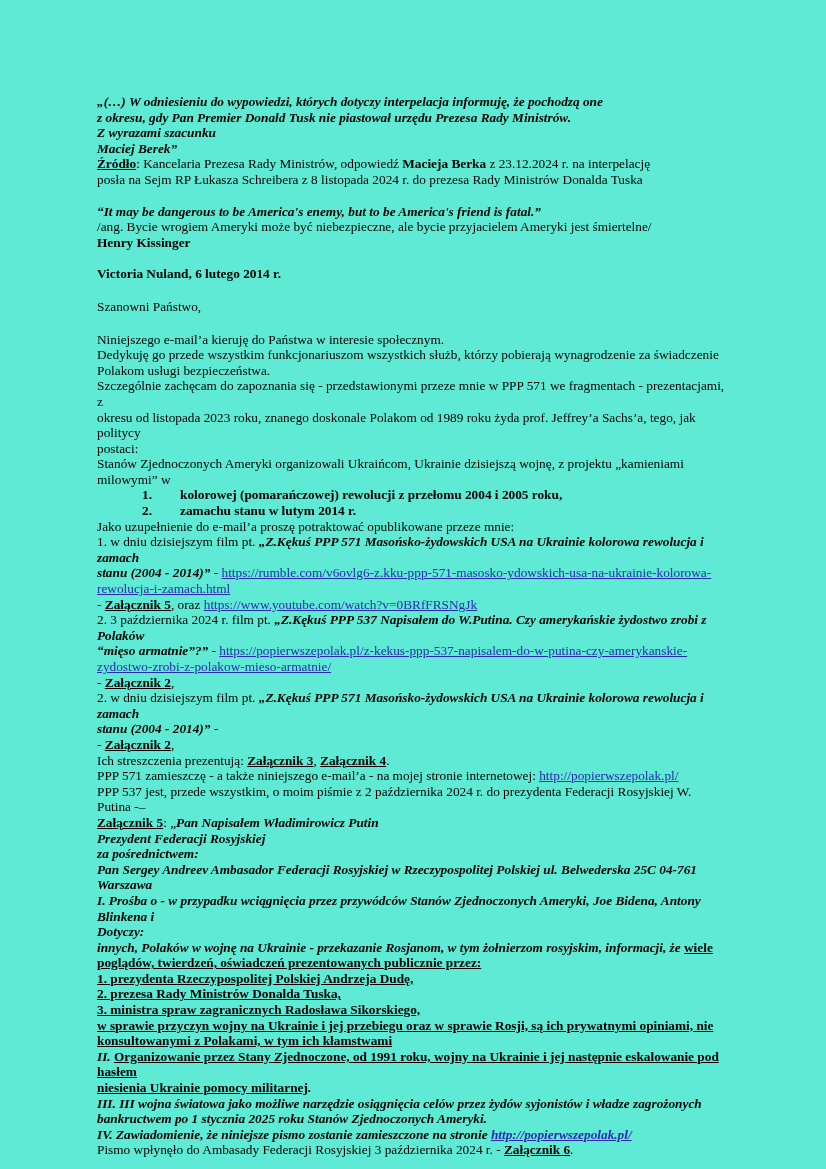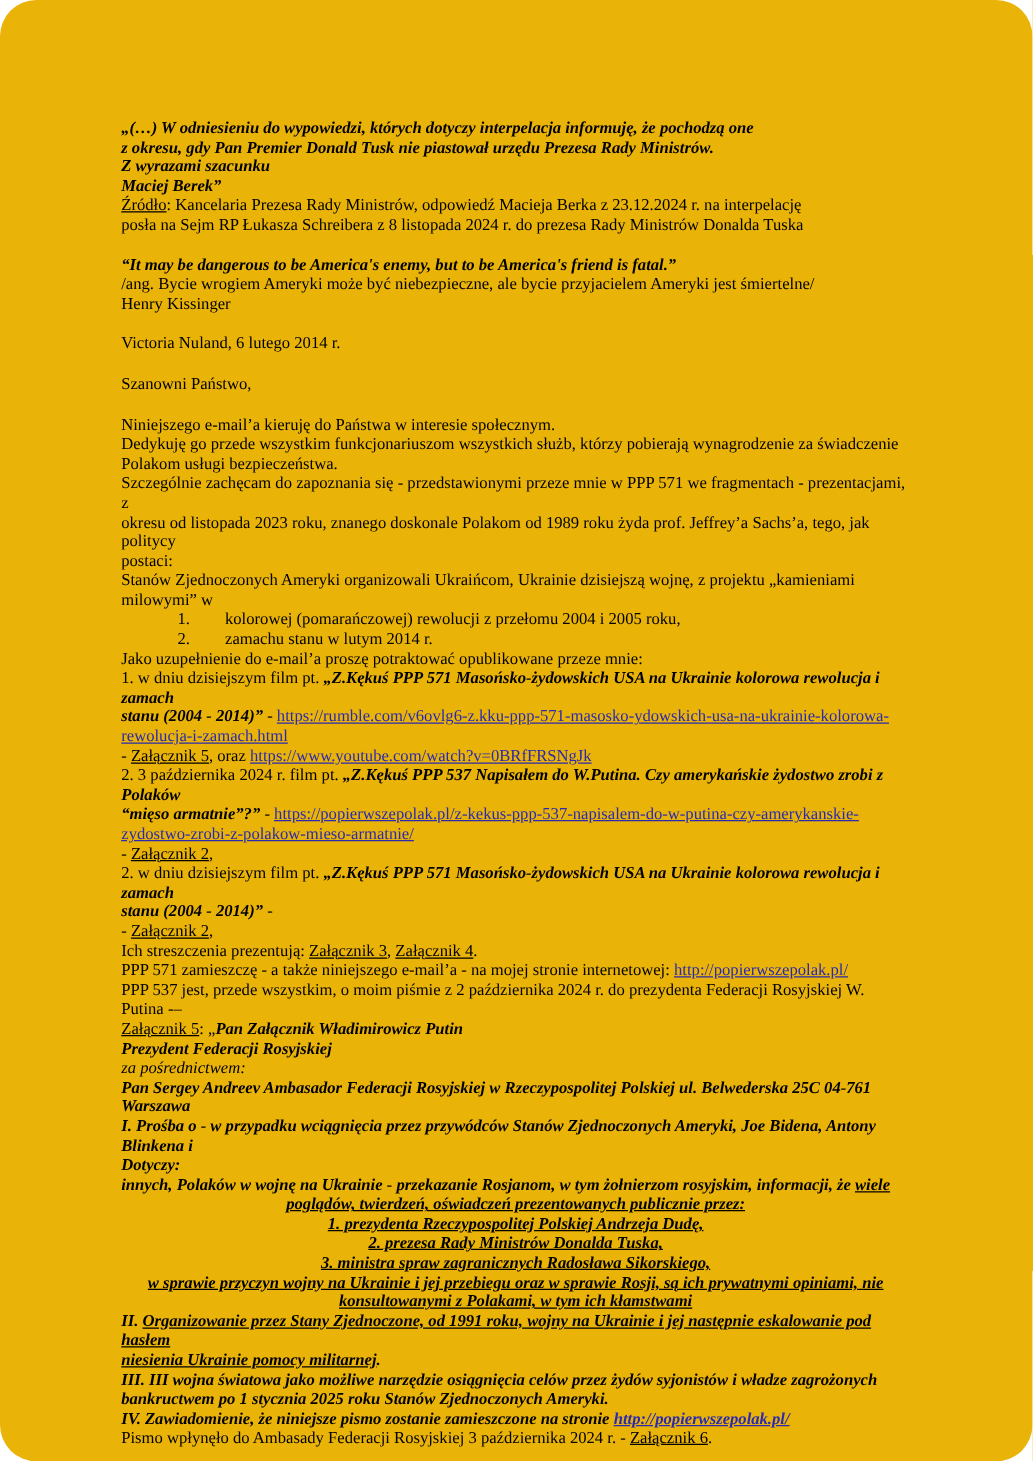--- a/index.html
+++ b/index.html
@@ -9,43 +9,42 @@
     background: #ffffff;
   }
   body {
     font-family: "Liberation Serif", "DejaVu Serif", serif;
     color: #000000;
   }
   .page {
     position: relative;
     width: 826px;
     height: 1169px;
-    background: #eab308;
+    background: #5eead4;
     overflow: hidden;
     box-sizing: border-box;
-    border-radius: 29px;
   }
   .content {
     position: absolute;
     left: 97px;
     top: 94px;
     width: 631px;
   }
   p {
     margin: 0;
     padding: 0;
     font-size: 13.3px;
     line-height: 15.6px;
     text-align: left;
   }
-  .b { font-weight: normal; }
-  .i { font-style: italic; }
+  .b { font-weight: bold; }
+  .i { font-style: italic; font-weight: bold; }
   .bi { font-weight: bold; font-style: italic; }
-  .bu { font-weight: normal; text-decoration: underline; }
-  .biu { font-weight: bold; font-style: italic; text-decoration: underline; text-align: center; }
+  .bu { font-weight: bold; text-decoration: underline; }
+  .biu { font-weight: bold; text-decoration: underline; }
   a.link {
     color: #2a2ab0;
     text-decoration: underline;
   }
   .spacer-md { height: 16px; }
   .spacer-lg { height: 17px; }
   ol.numlist {
     margin: 0;
     padding: 0;
     list-style: none;
@@ -117,21 +116,21 @@
 
     <p><span>2. w dniu dzisiejszym film pt.  </span><span class="bi">„Z.Kękuś PPP 571 Masońsko-żydowskich USA na Ukrainie kolorowa rewolucja i zamach</span></p>
     <p><span class="bi">stanu (2004 - 2014)”</span><span> -</span></p>
     <p><span>- </span><span class="bu">Załącznik 2</span><span>,</span></p>
 
     <p><span>Ich streszczenia prezentują: </span><span class="bu">Załącznik 3</span><span>, </span><span class="bu">Załącznik 4</span><span>.</span></p>
 
     <p><span>PPP 571 zamieszczę - a także niniejszego e-mail’a - na mojej stronie internetowej: </span><a class="link" href="#">http://popierwszepolak.pl/</a></p>
     <p>PPP 537 jest, przede wszystkim,  o moim piśmie z 2 października 2024 r. do prezydenta Federacji Rosyjskiej W. Putina -–</p>
 
-    <p><span class="bu">Załącznik 5</span><span>: „</span><span class="bi">Pan Załącznik Władimirowicz Putin</span></p>
+    <p><span class="bu">Załącznik 5</span><span>: „</span><span class="bi">Pan Napisałem Władimirowicz Putin</span></p>
     <p class="bi">Prezydent Federacji Rosyjskiej</p>
     <p class="i">za pośrednictwem:</p>
     <p class="bi">Pan Sergey Andreev Ambasador Federacji Rosyjskiej w Rzeczypospolitej Polskiej ul. Belwederska 25C 04-761  Warszawa</p>
     <p class="bi">I. Prośba o - w przypadku wciągnięcia przez przywódców Stanów Zjednoczonych Ameryki, Joe Bidena, Antony Blinkena i</p>
 
     <p class="bi">Dotyczy:</p>
     <p><span class="bi">innych, Polaków w wojnę na Ukrainie - przekazanie Rosjanom, w tym żołnierzom rosyjskim, informacji, że </span><span class="biu">wiele</span></p>
     <p class="biu">poglądów, twierdzeń, oświadczeń prezentowanych publicznie przez:</p>
     <p class="biu">1. prezydenta Rzeczypospolitej Polskiej Andrzeja Dudę,</p>
     <p class="biu">2. prezesa Rady Ministrów Donalda Tuska,</p>

